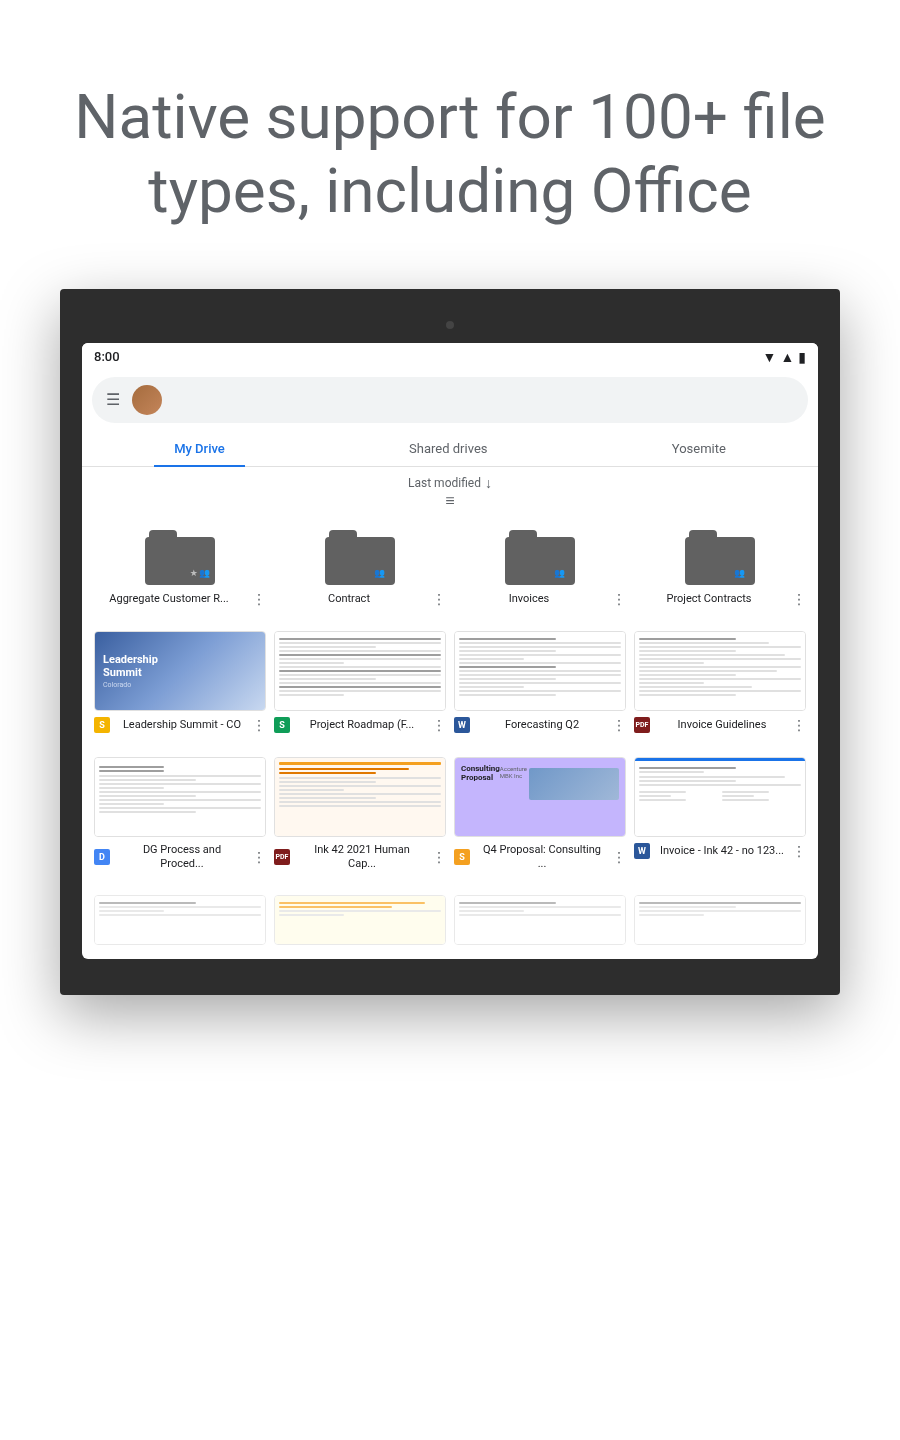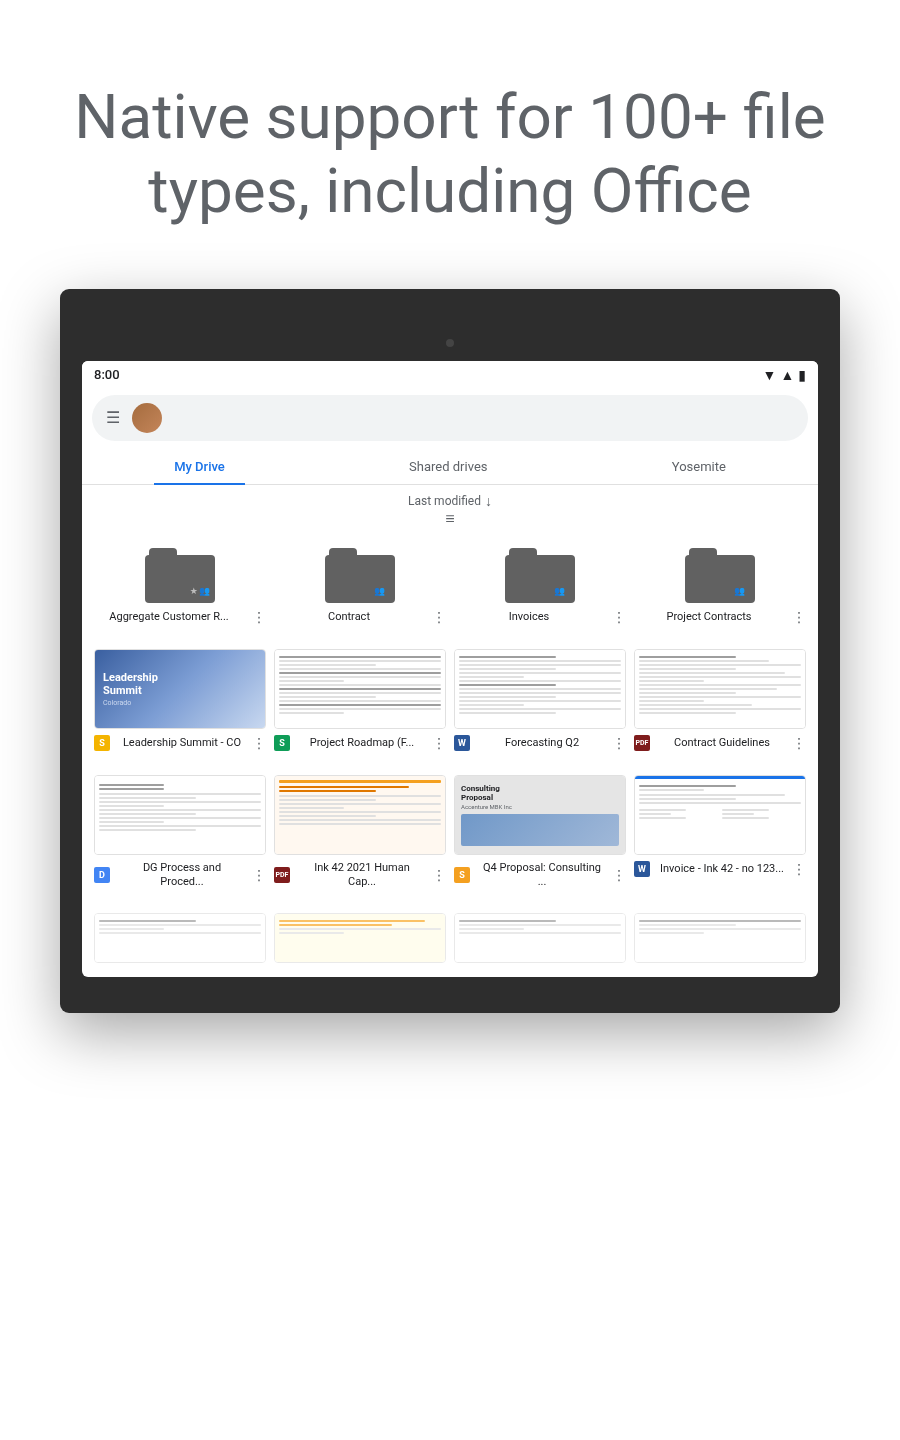--- a/index.html
+++ b/index.html
@@ -27,22 +27,22 @@
     }
 
     
     .tablet-wrapper {
       width: 780px;
       position: relative;
     }
     .tablet-frame {
       width: 780px;
       background: #2d2d2d;
-      border-radius: 9px;
-      padding: 42px 22px 36px;
+      border-radius: 4px;
+      padding: 24px 22px 36px;
       box-shadow: 0 20px 60px rgba(0,0,0,0.35);
     }
     .tablet-camera-bar {
       display: flex;
       justify-content: center;
       align-items: center;
       height: 24px;
       margin-bottom: 6px;
     }
     .tablet-camera {
@@ -282,25 +282,25 @@
       height: 2px;
       background: #e0e0e0;
       margin: 2px 0;
       border-radius: 1px;
     }
     .thumb-line.dark { background: #9e9e9e; }
     .thumb-line.short { width: 60%; }
     .thumb-line.shorter { width: 40%; }
 
     .thumb-consulting {
-      background: #e5e5e5;
+      background: #c4b5fd;
       width: 100%; height: 100%;
       padding: 6px;
       display: flex;
-      flex-direction: column;
+      flex-direction: row;
       justify-content: center;
     }
     .consulting-title {
       font-size: 8px;
       font-weight: 700;
       color: #202124;
     }
     .consulting-subtitle {
       font-size: 6px;
       color: #5f6368;
@@ -543,21 +543,21 @@
               <div class="thumb-line short"></div>
               <div class="thumb-line"></div>
               <div class="thumb-line shorter"></div>
               <div class="thumb-line" style="width:70%"></div>
               <div class="thumb-line"></div>
               <div class="thumb-line short"></div>
             </div>
           </div>
           <div class="file-name-row">
             <div class="file-type-icon icon-pdf" style="font-size:7px;">PDF</div>
-            <span class="file-name">Contract Guidelines</span>
+            <span class="file-name">Invoice Guidelines</span>
             <span class="more-icon">⋮</span>
           </div>
         </div>
 
       </div>
 
       <div class="file-grid">
 
         <div class="thumb-item">
           <div class="thumb-preview">

